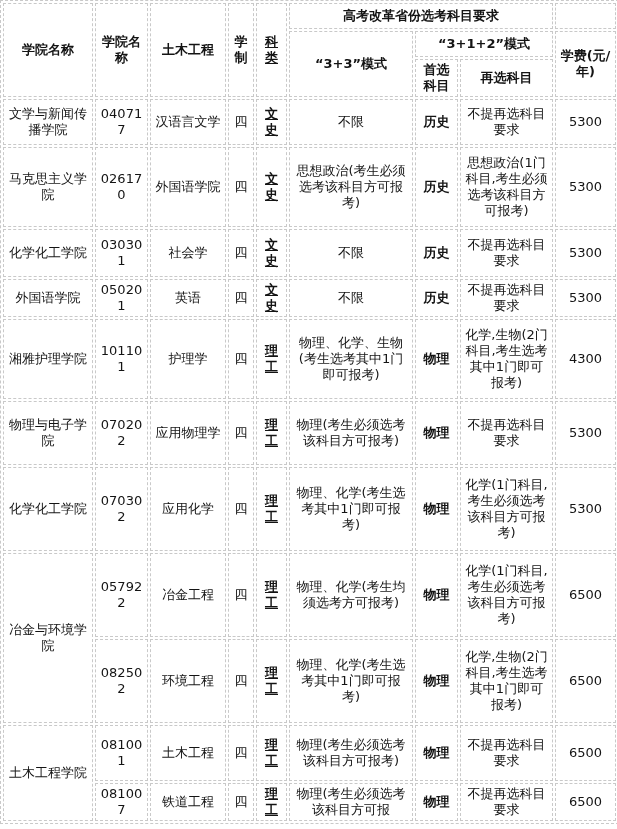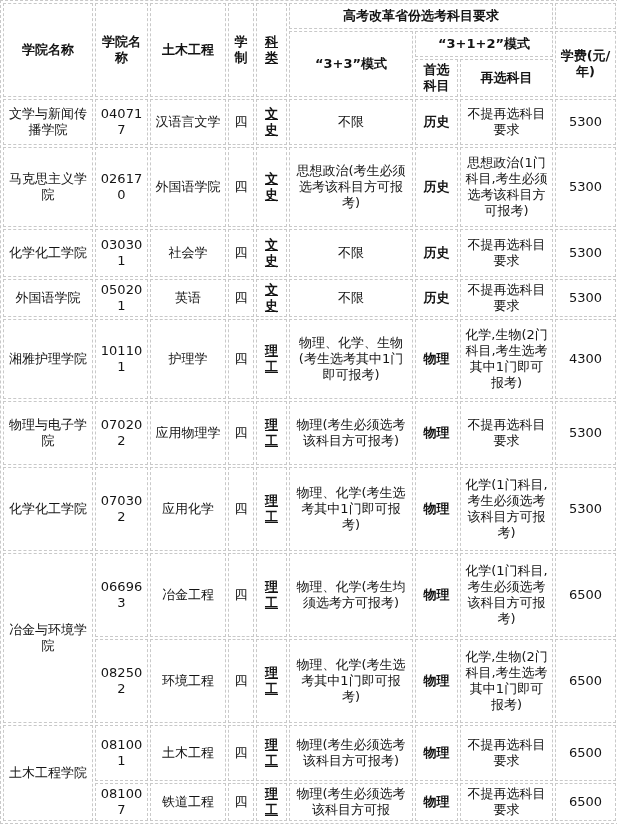--- a/index.html
+++ b/index.html
@@ -158,21 +158,21 @@
       <td class="c-major">应用化学</td>
       <td class="c-years">四</td>
       <td class="c-cat bold">理工</td>
       <td class="c-mode33">物理、化学(考生选考其中1门即可报考)</td>
       <td class="c-first bold">物理</td>
       <td class="c-resel">化学(1门科目,考生必须选考该科目方可报考)</td>
       <td class="c-fee">5300</td>
     </tr>
     <tr style="height:84px">
       <td rowspan="2" class="c-college">冶金与环境学院</td>
-      <td class="c-code">066963</td>
+      <td class="c-code">057922</td>
       <td class="c-major">冶金工程</td>
       <td class="c-years">四</td>
       <td class="c-cat bold">理工</td>
       <td class="c-mode33">物理、化学(考生均须选考方可报考)</td>
       <td class="c-first bold">物理</td>
       <td class="c-resel">化学(1门科目,考生必须选考该科目方可报考)</td>
       <td class="c-fee">6500</td>
     </tr>
     <tr style="height:84px">
       <td class="c-code">082502</td>

